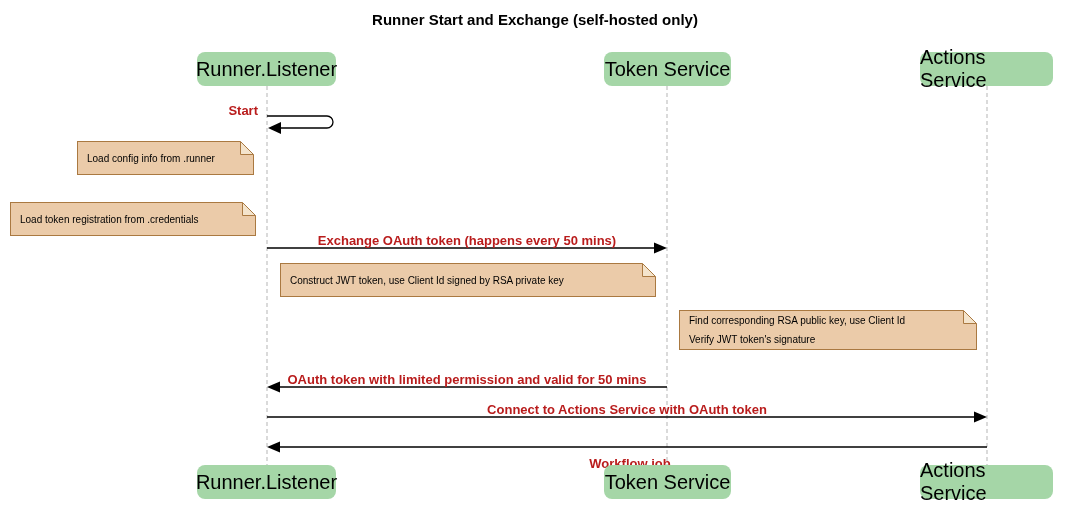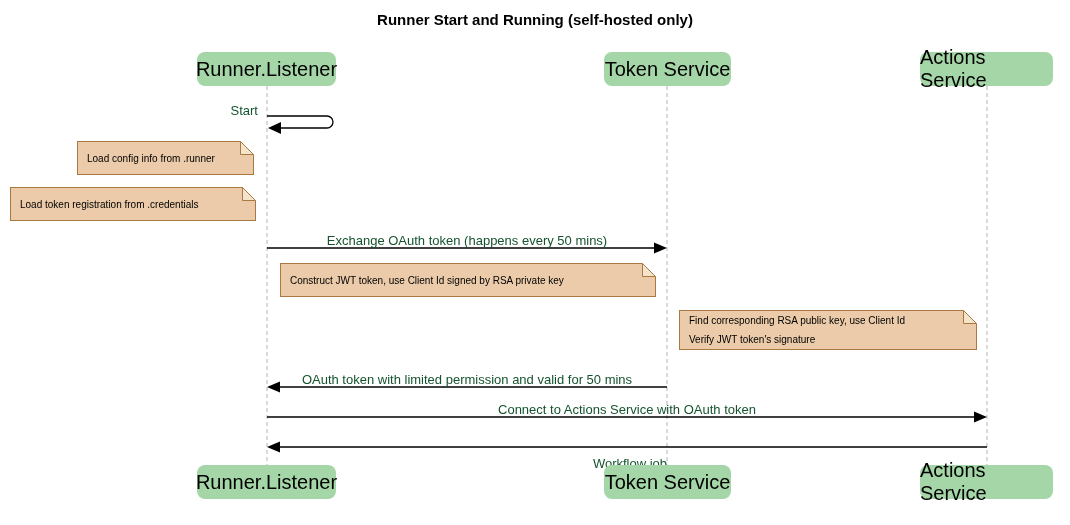--- a/index.html
+++ b/index.html
@@ -43,57 +43,58 @@
   #p-actions-bottom{left:920px; top:465px; width:133px;}
 
   svg.overlay{position:absolute; left:0; top:0; pointer-events:none;}
   .lifeline{stroke:var(--lifeline); stroke-width:1; stroke-dasharray:4 3; fill:none;}
   .arrow-line{stroke:var(--arrow); stroke-width:1.3; fill:none;}
   .arrow-head{fill:var(--arrow); stroke:none;}
 
   .msg-label{
     position:absolute;
     font-size:13px;
-    color:#14532d;
+    color:#b91c1c;
     white-space:nowrap;
+    font-weight:bold;
   }
   .msg-center{transform:translateX(-50%);}
   #msg-start{right:812px; top:103px;}
   #msg-exchange{left:467px; top:233px;}
   #msg-oauth-return{left:467px; top:372px;}
   #msg-connect{left:627px; top:402px;}
   #msg-workflow{left:630px; top:432px;margin-top:24px;}
 
   .note{
     position:absolute;
     background:var(--note-fill);
     border:1px solid var(--note-border);
     box-sizing:border-box;
     font-size:10px;
     color:#000;
     display:flex; flex-direction:column; justify-content:center;
     padding:16px 9px;
     white-space:nowrap;
   }
   #note-load-config{left:77px; top:141px; width:177px; height:31px;}
-  #note-load-token{left:10px; top:187px; width:246px; height:32px;}
+  #note-load-token{left:10px; top:202px; width:246px; height:32px;}
   #note-construct{left:280px; top:263px; width:376px; height:33px;}
   #note-verify{left:679px; top:310px; width:298px; height:40px; line-height:19px;}
 
   .fold{position:absolute; top:-1px; right:-1px; width:14px; height:14px; display:block;}
   .fold svg{display:block;}
   .fold-mask{fill:var(--background); stroke:none;}
   .fold-flap{fill:var(--note-fold); stroke:var(--note-border); stroke-width:1;}
 </style>
 </head>
 <body>
 
 <div id="diagram">
 
-  <div class="title">Runner Start and Running (self-hosted only)</div>
+  <div class="title">Runner Start and Exchange (self-hosted only)</div>
 
   <div class="participant" id="p-runner-top">Runner.Listener</div>
   <div class="participant" id="p-token-top">Token Service</div>
   <div class="participant" id="p-actions-top">Actions Service</div>
 
   <svg class="overlay" width="1070" height="525" viewBox="0 0 1070 525">
     <line class="lifeline" x1="267" y1="86" x2="267" y2="465"></line>
     <line class="lifeline" x1="667" y1="86" x2="667" y2="465"></line>
     <line class="lifeline" x1="987" y1="86" x2="987" y2="465"></line>
 

